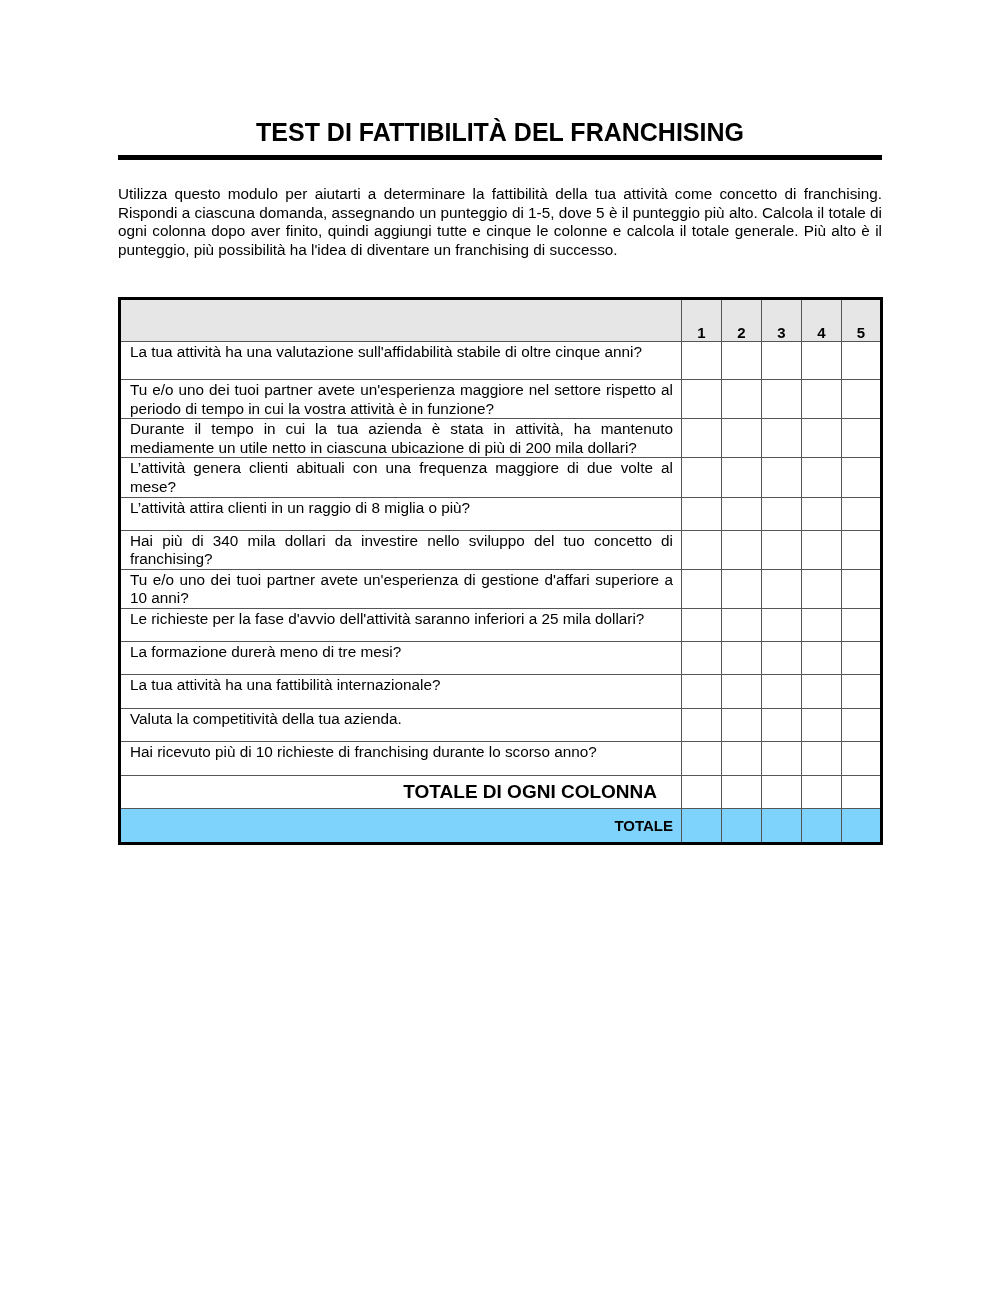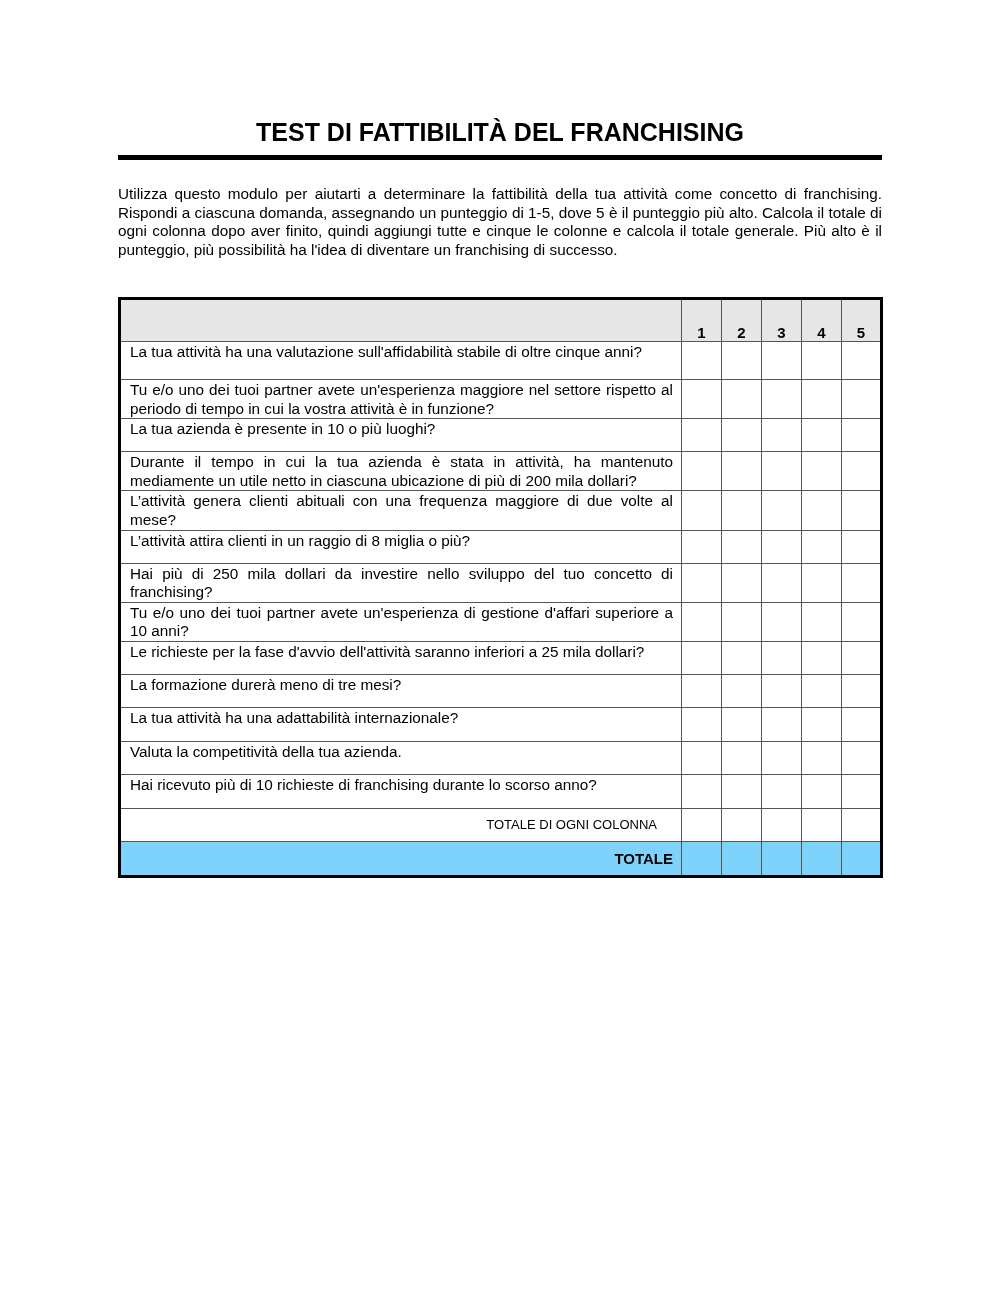--- a/index.html
+++ b/index.html
@@ -18,21 +18,21 @@
     position: absolute; left: 118px; top: 297px; width: 764px;
     border-collapse: collapse; border: 3px solid #000; table-layout: fixed;
   }
   table.survey td, table.survey th { border: 1px solid #555; padding: 0; }
   .col-q { width: 562px; }
   .col-s { width: 40px; }
   .hdr-row th { background: #e6e6e6; height: 41px; border-bottom: 3px solid #000; vertical-align: bottom;
     font-size: 15px; font-weight: bold; text-align: center; padding-bottom: 1px; }
   .q-cell { font-size: 15.3px; line-height: 18.6px; text-align: justify; padding: 1px 8px 0 9px !important; vertical-align: top; }
   .score-cell { background: #fff; }
-  .total-row td.label { font-size: 13px; font-weight: normal; text-align: right; padding-right: 24px !important; vertical-align: middle; height: 32px; }
+  .total-row td.label { font-size: 19px; font-weight: bold; text-align: right; padding-right: 24px !important; vertical-align: middle; height: 32px; }
   .grand-row td { background: #7dd3fc; }
   .grand-row td.label { font-size: 15px; font-weight: bold; text-align: right; padding-right: 8px !important; vertical-align: middle; height: 33px; }
 </style>
 </head>
 <body>
 
 <div class="page">
   <h1 class="title">TEST DI FATTIBILITÀ DEL FRANCHISING</h1>
   <div class="title-rule"></div>
   <p class="intro">Utilizza questo modulo per aiutarti a determinare la fattibilità della tua attività come concetto di franchising. Rispondi a ciascuna domanda, assegnando un punteggio di 1-5, dove 5 è il punteggio più alto. Calcola il totale di ogni colonna dopo aver finito, quindi aggiungi tutte e cinque le colonne e calcola il totale generale. Più alto è il punteggio, più possibilità ha l'idea di diventare un franchising di successo.</p>
@@ -68,28 +68,20 @@
       </tr>
       <tr>
         <td class="q-cell" style="height: 37px;">Tu e/o uno dei tuoi partner avete un'esperienza maggiore nel settore rispetto al periodo di tempo in cui la vostra attività è in funzione?</td>
         <td class="score-cell"></td>
         <td class="score-cell"></td>
         <td class="score-cell"></td>
         <td class="score-cell"></td>
         <td class="score-cell"></td>
       </tr>
       <tr>
-        <td class="q-cell" style="height: 31px;">La tua azienda è presente in 10 o più luoghi?</td>
-        <td class="score-cell"></td>
-        <td class="score-cell"></td>
-        <td class="score-cell"></td>
-        <td class="score-cell"></td>
-        <td class="score-cell"></td>
-      </tr>
-      <tr>
         <td class="q-cell" style="height: 37px;">Durante il tempo in cui la tua azienda è stata in attività, ha mantenuto mediamente un utile netto in ciascuna ubicazione di più di 200 mila dollari?</td>
         <td class="score-cell"></td>
         <td class="score-cell"></td>
         <td class="score-cell"></td>
         <td class="score-cell"></td>
         <td class="score-cell"></td>
       </tr>
       <tr>
         <td class="q-cell" style="height: 36px;">L’attività genera clienti abituali con una frequenza maggiore di due volte al mese?</td>
         <td class="score-cell"></td>
@@ -100,21 +92,21 @@
       </tr>
       <tr>
         <td class="q-cell" style="height: 31px;">L’attività attira clienti in un raggio di 8 miglia o più?</td>
         <td class="score-cell"></td>
         <td class="score-cell"></td>
         <td class="score-cell"></td>
         <td class="score-cell"></td>
         <td class="score-cell"></td>
       </tr>
       <tr>
-        <td class="q-cell" style="height: 36px;">Hai più di 250 mila dollari da investire nello sviluppo del tuo concetto di franchising?</td>
+        <td class="q-cell" style="height: 36px;">Hai più di 340 mila dollari da investire nello sviluppo del tuo concetto di franchising?</td>
         <td class="score-cell"></td>
         <td class="score-cell"></td>
         <td class="score-cell"></td>
         <td class="score-cell"></td>
         <td class="score-cell"></td>
       </tr>
       <tr>
         <td class="q-cell" style="height: 37px;">Tu e/o uno dei tuoi partner avete un'esperienza di gestione d'affari superiore a 10 anni?</td>
         <td class="score-cell"></td>
         <td class="score-cell"></td>
@@ -132,21 +124,21 @@
       </tr>
       <tr>
         <td class="q-cell" style="height: 31px;">La formazione durerà meno di tre mesi?</td>
         <td class="score-cell"></td>
         <td class="score-cell"></td>
         <td class="score-cell"></td>
         <td class="score-cell"></td>
         <td class="score-cell"></td>
       </tr>
       <tr>
-        <td class="q-cell" style="height: 32px;">La tua attività ha una adattabilità internazionale?</td>
+        <td class="q-cell" style="height: 32px;">La tua attività ha una fattibilità internazionale?</td>
         <td class="score-cell"></td>
         <td class="score-cell"></td>
         <td class="score-cell"></td>
         <td class="score-cell"></td>
         <td class="score-cell"></td>
       </tr>
       <tr>
         <td class="q-cell" style="height: 31px; margin-top: 11px;">Valuta la competitività della tua azienda.</td>
         <td class="score-cell"></td>
         <td class="score-cell"></td>

